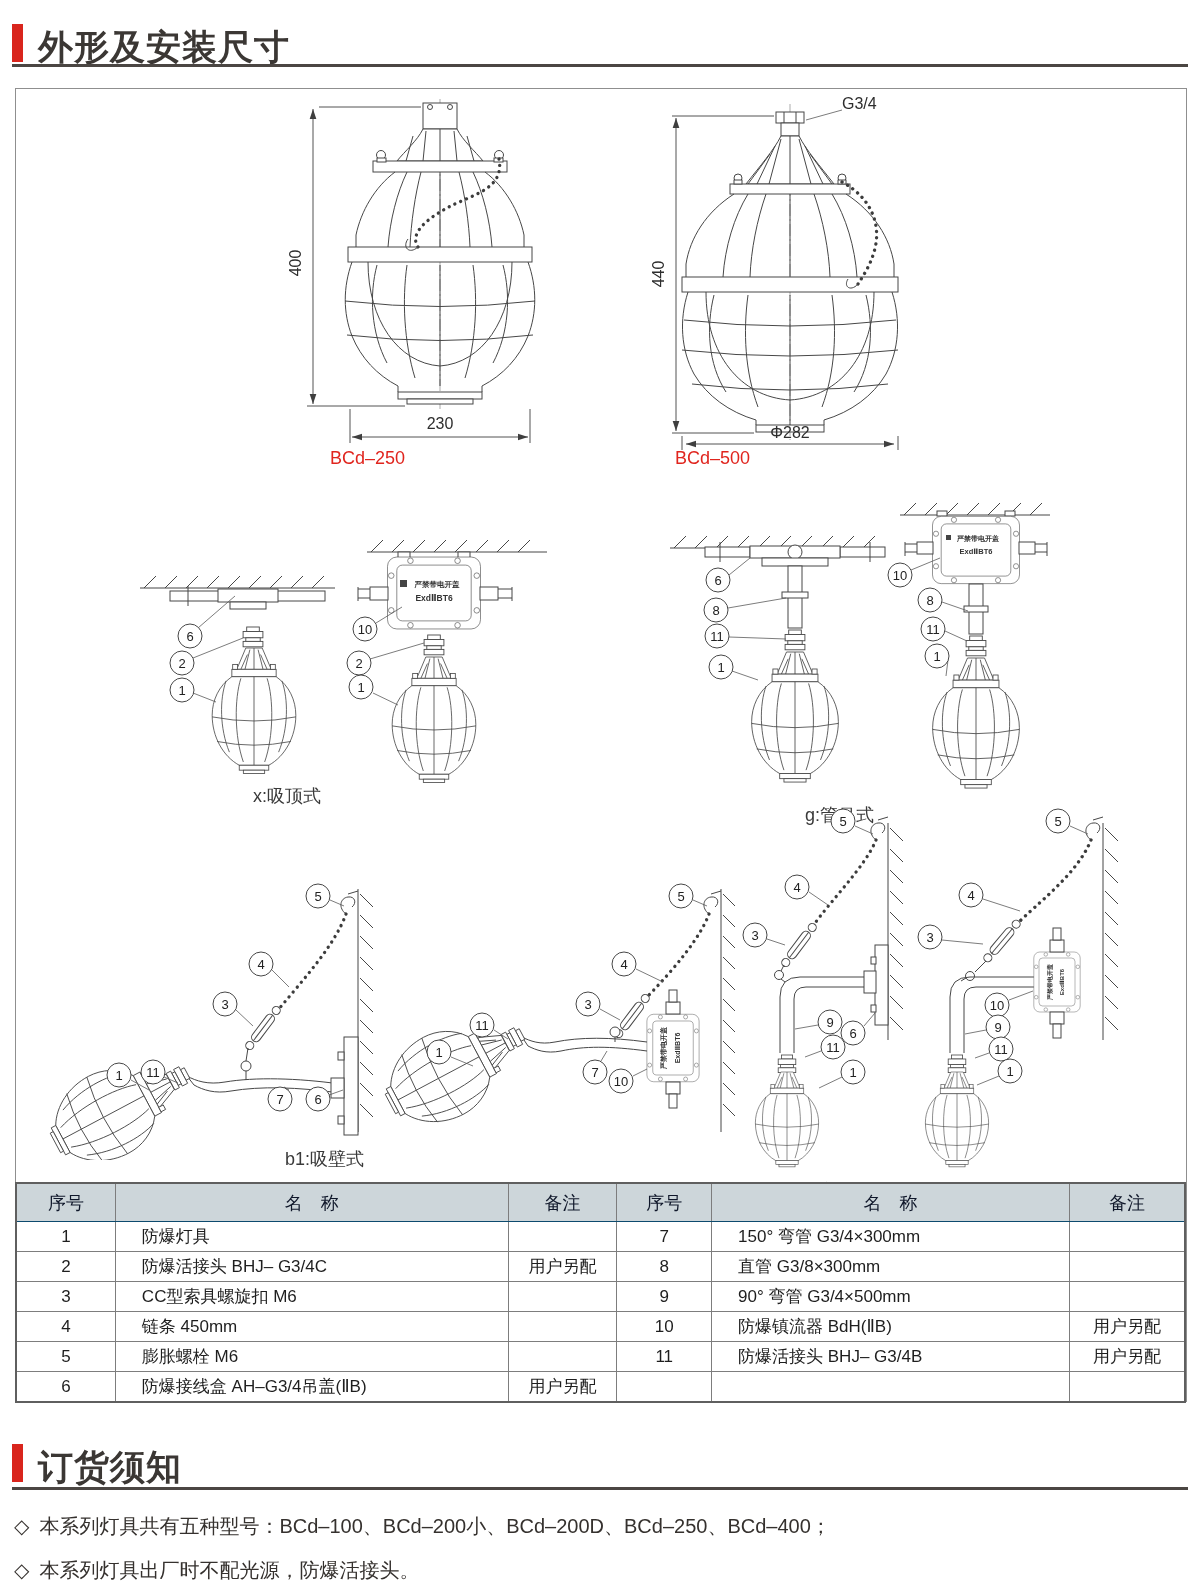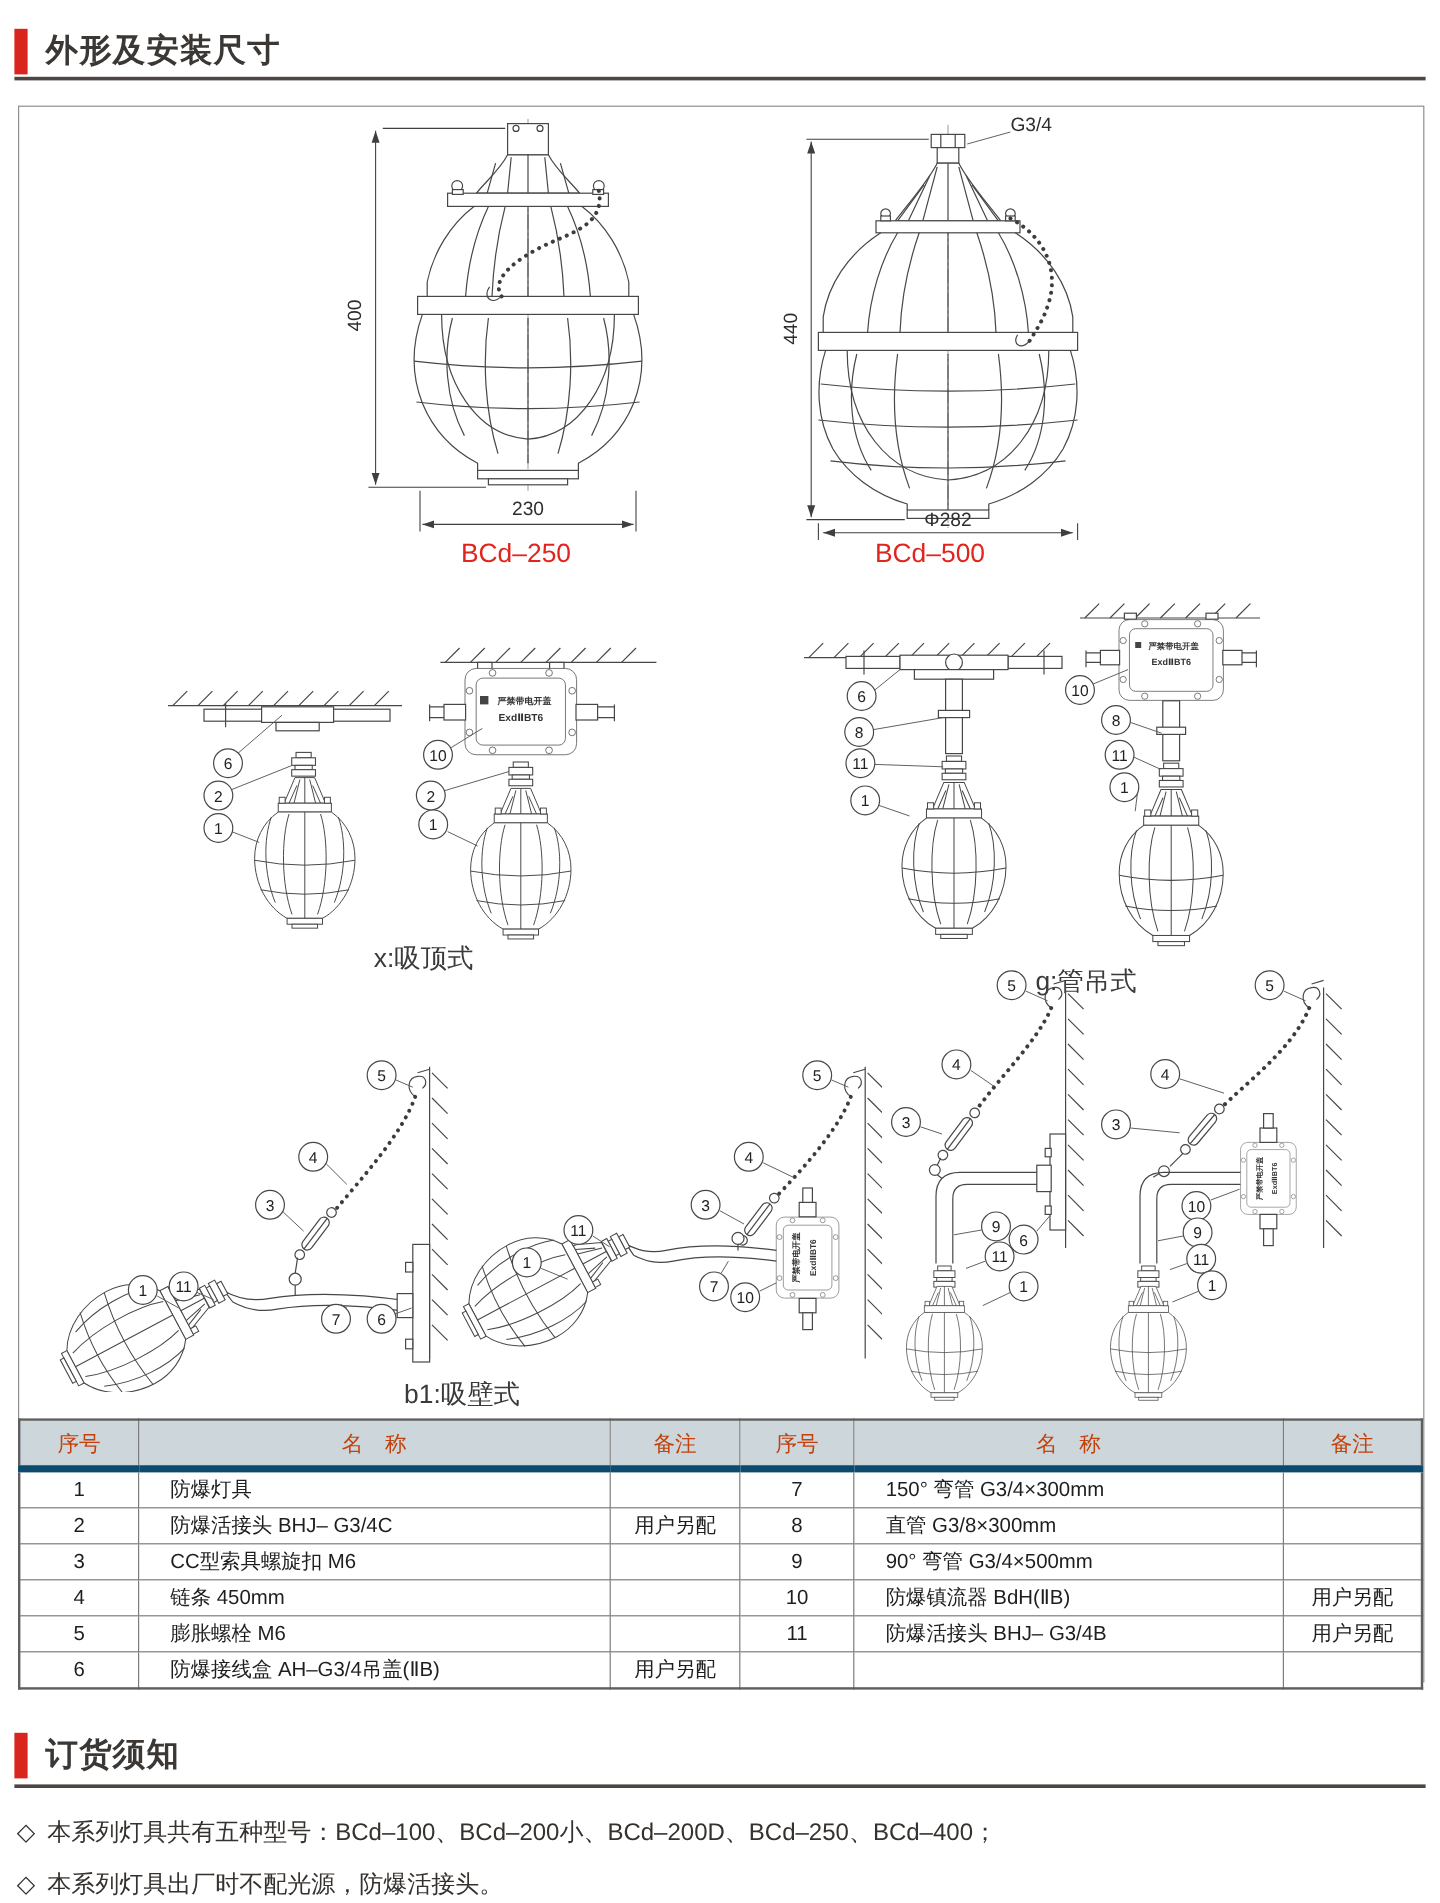--- a/index.html
+++ b/index.html
@@ -1,29 +1,29 @@
 <!DOCTYPE html>
 <html><head>
 <meta charset="utf-8">
 <style>
   html,body { margin:0; padding:0; }
   body {
     width:1200px; height:1586px; position:relative; background:#fff;
     font-family:"Liberation Sans","DejaVu Sans",sans-serif; overflow:hidden;
   }
   .red-bar { position:absolute; background:#d9251d; width:11px; height:38px; }
-  .sec-title { position:absolute; font-size:27px; font-weight:bold; color:#3b3734; letter-spacing:1px; }
+  .sec-title { position:absolute; font-size:35px; font-weight:bold; color:#3b3734; letter-spacing:1px; }
   .sec-rule { position:absolute; left:12px; width:1176px; border-top:3px solid #4b4643; }
   .content-box { position:absolute; left:15px; top:88px; width:1170px; height:1312px; border:1px solid #8f8f8f; background:#fff; }
   svg.diagram { position:absolute; }
-  .caption { position:absolute; width:200px; text-align:center; font-size:22px; color:#3a3a3a; }
+  .caption { position:absolute; width:200px; text-align:left; font-size:18px; color:#3a3a3a; }
   .caption.model { color:#e0251e; }
   table.parts { position:absolute; left:15px; top:1182px; width:1171px; border-collapse:collapse; table-layout:fixed; background:#fff; border:2px solid #5f5f5f; }
   .parts th,.parts td { border:1px solid #7d7d7d; font-size:17px; color:#1e1e1e; height:29px; padding:0; font-weight:normal; overflow:hidden; white-space:nowrap; }
-  .parts thead th { background:#cdd6da; height:37px; border-bottom:6px solid #0c4a6e; font-size:18px; color:#c2410c; }
+  .parts thead th { background:#cdd6da; height:37px; border-bottom:1px solid #0c4a6e; font-size:18px; color:#0f172a; }
   .parts td.c { text-align:center; }
   .parts td.n { text-align:left; padding-left:26px; }
   .note-line { position:absolute; left:14px; font-size:20px; color:#35312e; }
   .note-line .dia { margin-right:10px; }
   
   svg .ln  { fill:none; stroke:#474747; stroke-width:1; }
   svg .lnf { fill:#fff;  stroke:#474747; stroke-width:1; }
   svg .chain { fill:none; stroke:#3c3c3c; stroke-width:3.3; stroke-dasharray:0.1 6.2; stroke-linecap:round; }
   svg .ldr { fill:none; stroke:#5a5a5a; stroke-width:0.8; }
   svg .dim { fill:none; stroke:#3f3f3f; stroke-width:0.9; }

